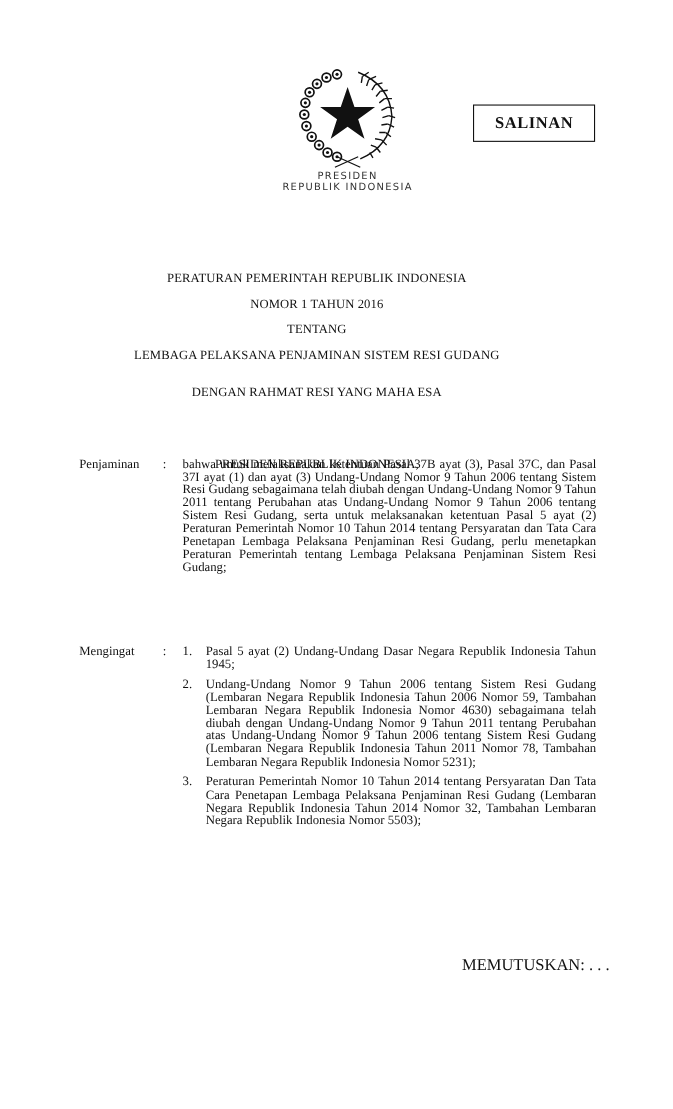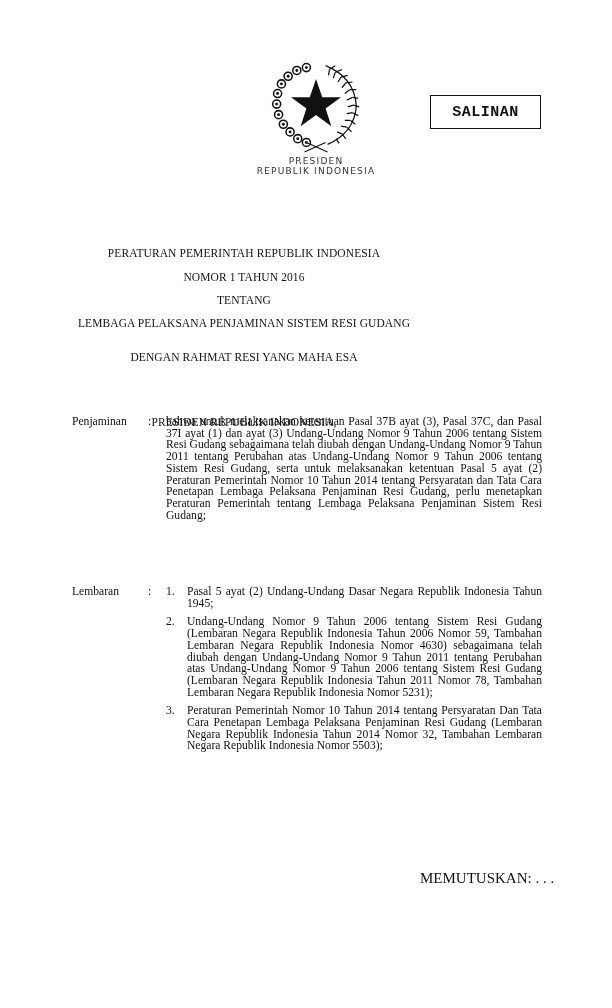--- a/index.html
+++ b/index.html
@@ -45,35 +45,36 @@
     .salinan-box {
       position: absolute;
       left: 430px;
       top: 95px;
       width: 109px;
       height: 32px;
       border: 1.5px solid #111111;
       display: flex;
       align-items: center;
       justify-content: center;
-      font-family: Liberation Mono, monospace;
+      font-family: Liberation Serif, serif;
       font-weight: bold;
       font-size: 15px;
       letter-spacing: 0.5px;
     }
 
     .title-line {
       position: absolute;
       left: 0;
       width: 488px;
       text-align: center;
       font-family: "Liberation Serif", "DejaVu Serif", serif;
       font-size: 11.5px;
       line-height: 14px;
       letter-spacing: 0.1px;
+      padding-left: 44px;
     }
 
     .section {
       position: absolute;
       left: 72px;
       width: 470px;
       font-family: "Liberation Serif", "DejaVu Serif", serif;
       font-size: 11.6px;
       line-height: 11.7px;
     }
@@ -180,21 +181,21 @@
   <div class="title-line" style="top:350px;">DENGAN RAHMAT RESI YANG MAHA ESA</div>
   <div class="title-line" style="top:383px;margin-top:32px;">PRESIDEN REPUBLIK INDONESIA,</div>
 
   <div class="section" style="top:416px;">
     <span class="sec-label">Penjaminan</span>
     <span class="sec-colon">:</span>
     <div class="sec-body">bahwa untuk melaksanakan ketentuan Pasal 37B ayat (3), Pasal 37C, dan Pasal 37I ayat (1) dan ayat (3) Undang-Undang Nomor 9 Tahun 2006 tentang Sistem Resi Gudang sebagaimana telah diubah dengan Undang-Undang Nomor 9 Tahun 2011 tentang Perubahan atas Undang-Undang Nomor 9 Tahun 2006 tentang Sistem Resi Gudang, serta untuk melaksanakan ketentuan Pasal 5 ayat (2) Peraturan Pemerintah Nomor 10 Tahun 2014 tentang Persyaratan dan Tata Cara Penetapan Lembaga Pelaksana Penjaminan Resi Gudang, perlu menetapkan Peraturan Pemerintah tentang Lembaga Pelaksana Penjaminan Sistem Resi Gudang;</div>
   </div>
 
   <div class="section" style="top:586px;">
-    <span class="sec-label">Lembaran</span>
+    <span class="sec-label">Mengingat</span>
     <span class="sec-colon">:</span>
     <div class="list">
       <div class="list-item">
         <span class="list-num">1.</span>
         <span>Pasal 5 ayat (2) Undang-Undang Dasar Negara Republik Indonesia Tahun 1945;</span>
       </div>
       <div class="list-item">
         <span class="list-num">2.</span>
         <span>Undang-Undang Nomor 9 Tahun 2006 tentang Sistem Resi Gudang (Lembaran Negara Republik Indonesia Tahun 2006 Nomor 59, Tambahan Lembaran Negara Republik Indonesia Nomor 4630) sebagaimana telah diubah dengan Undang-Undang Nomor 9 Tahun 2011 tentang Perubahan atas Undang-Undang Nomor 9 Tahun 2006 tentang Sistem Resi Gudang (Lembaran Negara Republik Indonesia Tahun 2011 Nomor 78, Tambahan Lembaran Negara Republik Indonesia Nomor 5231);</span>
       </div>

